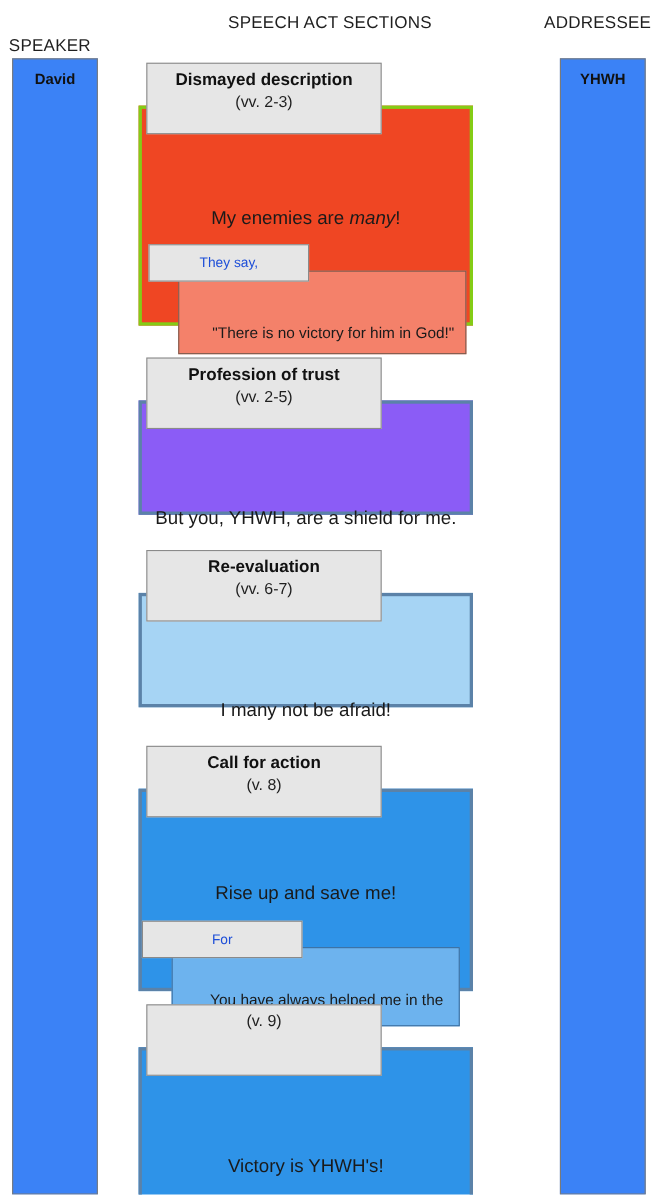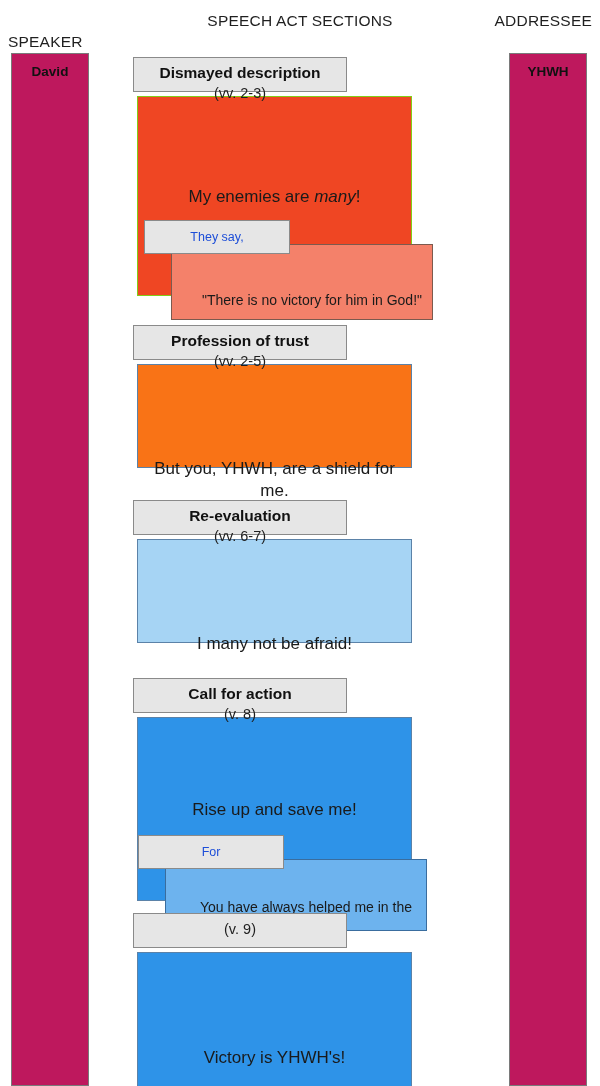--- a/index.html
+++ b/index.html
@@ -28,21 +28,21 @@
   #hdr-speaker   { left: 8px;  top: 12px; margin-top: 21px; }
   #hdr-sections  { left: 0;    top: 12px; width: 600px; text-align: center; }
   #hdr-addressee { right: 8px; top: 12px; }
 
   
   .participant-col {
     position: absolute;
     top: 53px;
     width: 78px;
     height: 1033px;
-    background: #be185d;
+    background: #3b82f6;
     border: 1px solid #7a7a7a;
     box-sizing: border-box;
   }
   #col-speaker   { left: 11px; }
   #col-addressee { left: 509px; }
   .participant-label {
     position: absolute;
     top: 10px;
     left: 0;
     width: 100%;
@@ -62,33 +62,33 @@
   }
 
   
   .section {
     position: absolute;
     left: 126px;
     width: 345px;
   }
   .sec-body {
     position: absolute;
-    left: 11px;
+    left: 0;
     top: 39px;
-    width: 275px;
-    box-sizing: border-box;
-    border: 1px solid #84cc16;
+    width: 304px;
+    box-sizing: border-box;
+    border: 3px solid #84cc16;
   }
   .sec-body.blue  { border-color: #5b82a8; }
   .sec-tab {
     position: absolute;
     left: 7px;
     top: 0;
     width: 214px;
-    height: 35px;
+    height: 65px;
     background: #e6e6e6;
     border: 1px solid #8a8a8a;
     box-sizing: border-box;
     text-align: center;
     z-index: 5;
     padding-top: 5px;
   }
   .sec-tab .tab-title {
     display: block;
     font-size: 15.5px;
@@ -149,21 +149,21 @@
     text-align: center;
     font-size: 14px;
     line-height: 19px;
     color: #1a1a1a;
   }
 
   
   #sec-dismayed            { top: 57px;  }
   #sec-dismayed .sec-body  { height: 200px; background: #ef4623; }
   #sec-profession          { top: 325px; }
-  #sec-profession .sec-body{ height: 104px; background: #f97316; }
+  #sec-profession .sec-body{ height: 104px; background: #8b5cf6; }
   #sec-reevaluation        { top: 500px; }
   #sec-reevaluation .sec-body { height: 104px; background: #a6d4f4; }
   #sec-call                { top: 678px; }
   #sec-call .sec-body      { height: 184px; background: #2e93e8; }
   #sec-declaration         { top: 913px; }
   #sec-declaration .sec-body { height: 173px; background: #2e93e8; }
 
   
   #dismayed-line  { top: 89px; }
   #dismayed-nest  { left: 6px;  top: 123px; width: 290px; }

